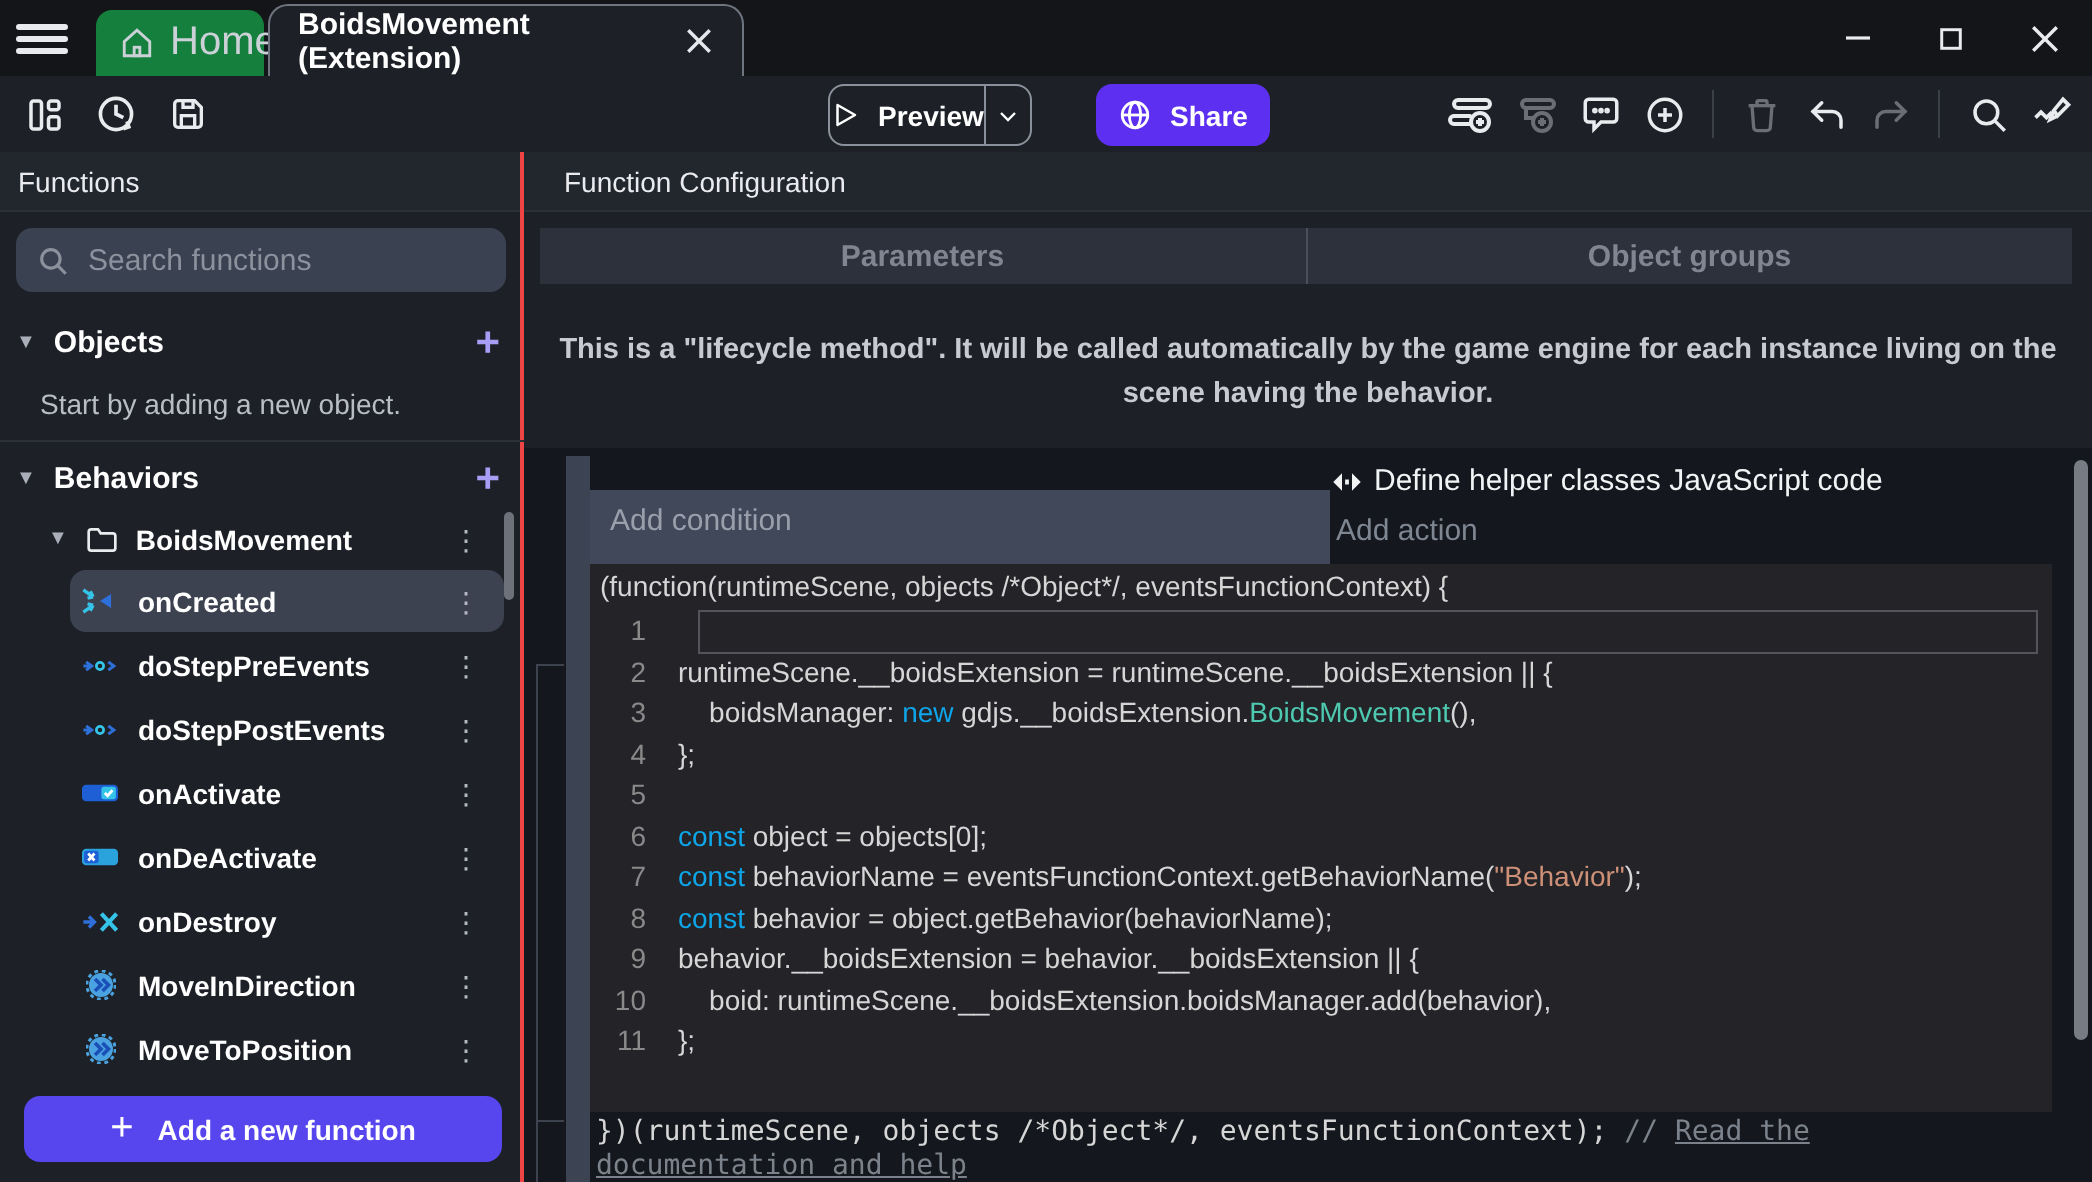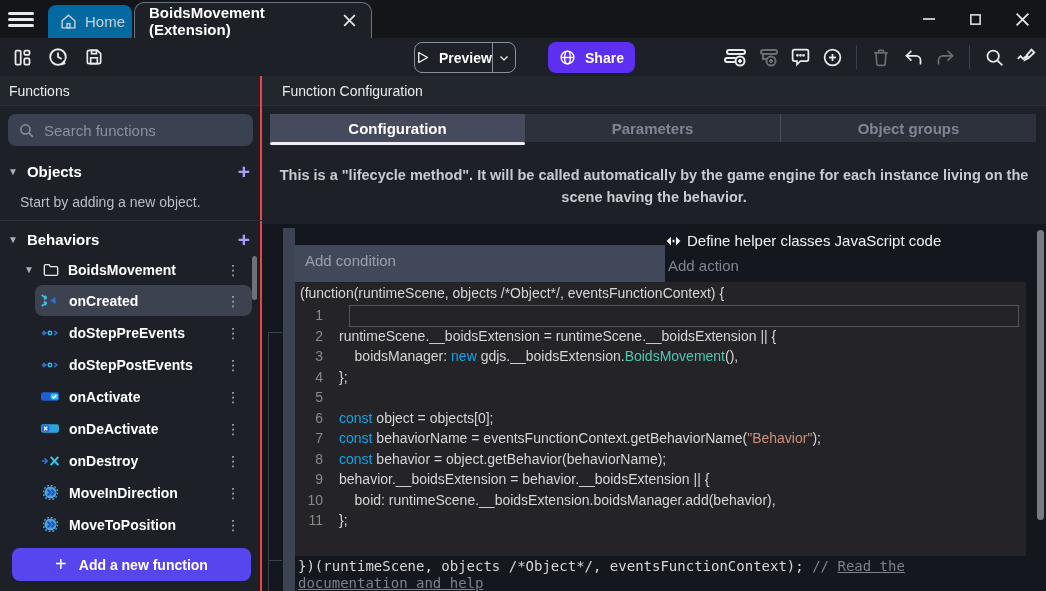--- a/index.html
+++ b/index.html
@@ -4,23 +4,23 @@
 <style>
   * { margin:0; padding:0; box-sizing:border-box; }
   html,body { width:1046px; height:591px; background:#101216; overflow:hidden;
     font-family:"Liberation Sans", sans-serif; }
   .app { position:relative; width:1046px; height:591px; background:#101216; }
 
   
   .tabbar { position:absolute; left:0; top:0; width:1046px; height:38px; background:#131519; }
   .hamburger { position:absolute; left:8px; top:9px; width:26px; height:20px; cursor:pointer; }
   .hamburger span { display:block; height:3px; background:#e8eaee; border-radius:2px; margin:3px 0; }
-  .tab-home { position:absolute; left:48px; top:5px; height:33px; width:84px; background:#0369a1;
+  .tab-home { position:absolute; left:48px; top:5px; height:33px; width:84px; background:#15803d;
     border-radius:8px 8px 0 0; display:flex; align-items:center; gap:8px; padding:0 12px;
-    color:#ccd1d8; font-size:15px; }
+    color:#ccd1d8; font-size:20px; }
   .tab-active { position:absolute; left:134px; top:2px; height:36px; width:238px; background:#1d2127;
     border:1px solid #6e7480; border-bottom:none; border-radius:10px 10px 0 0;
     display:flex; align-items:center; gap:12px; padding:0 14px; color:#ffffff; font-size:15px; font-weight:bold; }
   .tab-close { margin-left:auto; width:16px; height:16px; color:#e6e8ec; font-weight:normal; cursor:pointer; }
   .win-controls { position:absolute; right:0; top:0; height:38px; display:flex; align-items:center; }
   .win-btn { width:47px; height:38px; display:flex; align-items:center; justify-content:center; cursor:pointer; }
 
   
   .toolbar { position:absolute; left:0; top:38px; width:1046px; height:38px; background:#1d2127; }
   .tb-left { position:absolute; left:10px; top:7px; display:flex; gap:12px; }
@@ -425,23 +425,20 @@
       <span>Add a new function</span>
     </button>
   </div>
 
   <div class="main">
     <div class="panel-head">
       <span>Function Configuration</span>
     </div>
 
     <div class="cfg-tabs">
-      <div class="cfg-tab active">
-        <span>Configuration</span>
-      </div>
       <div class="cfg-tab">
         <span>Parameters</span>
       </div>
       <div class="cfg-tab sep">
         <span>Object groups</span>
       </div>
     </div>
 
     <div class="description">This is a "lifecycle method". It will be called automatically by the game engine for each instance living on the scene having the behavior.</div>
 

